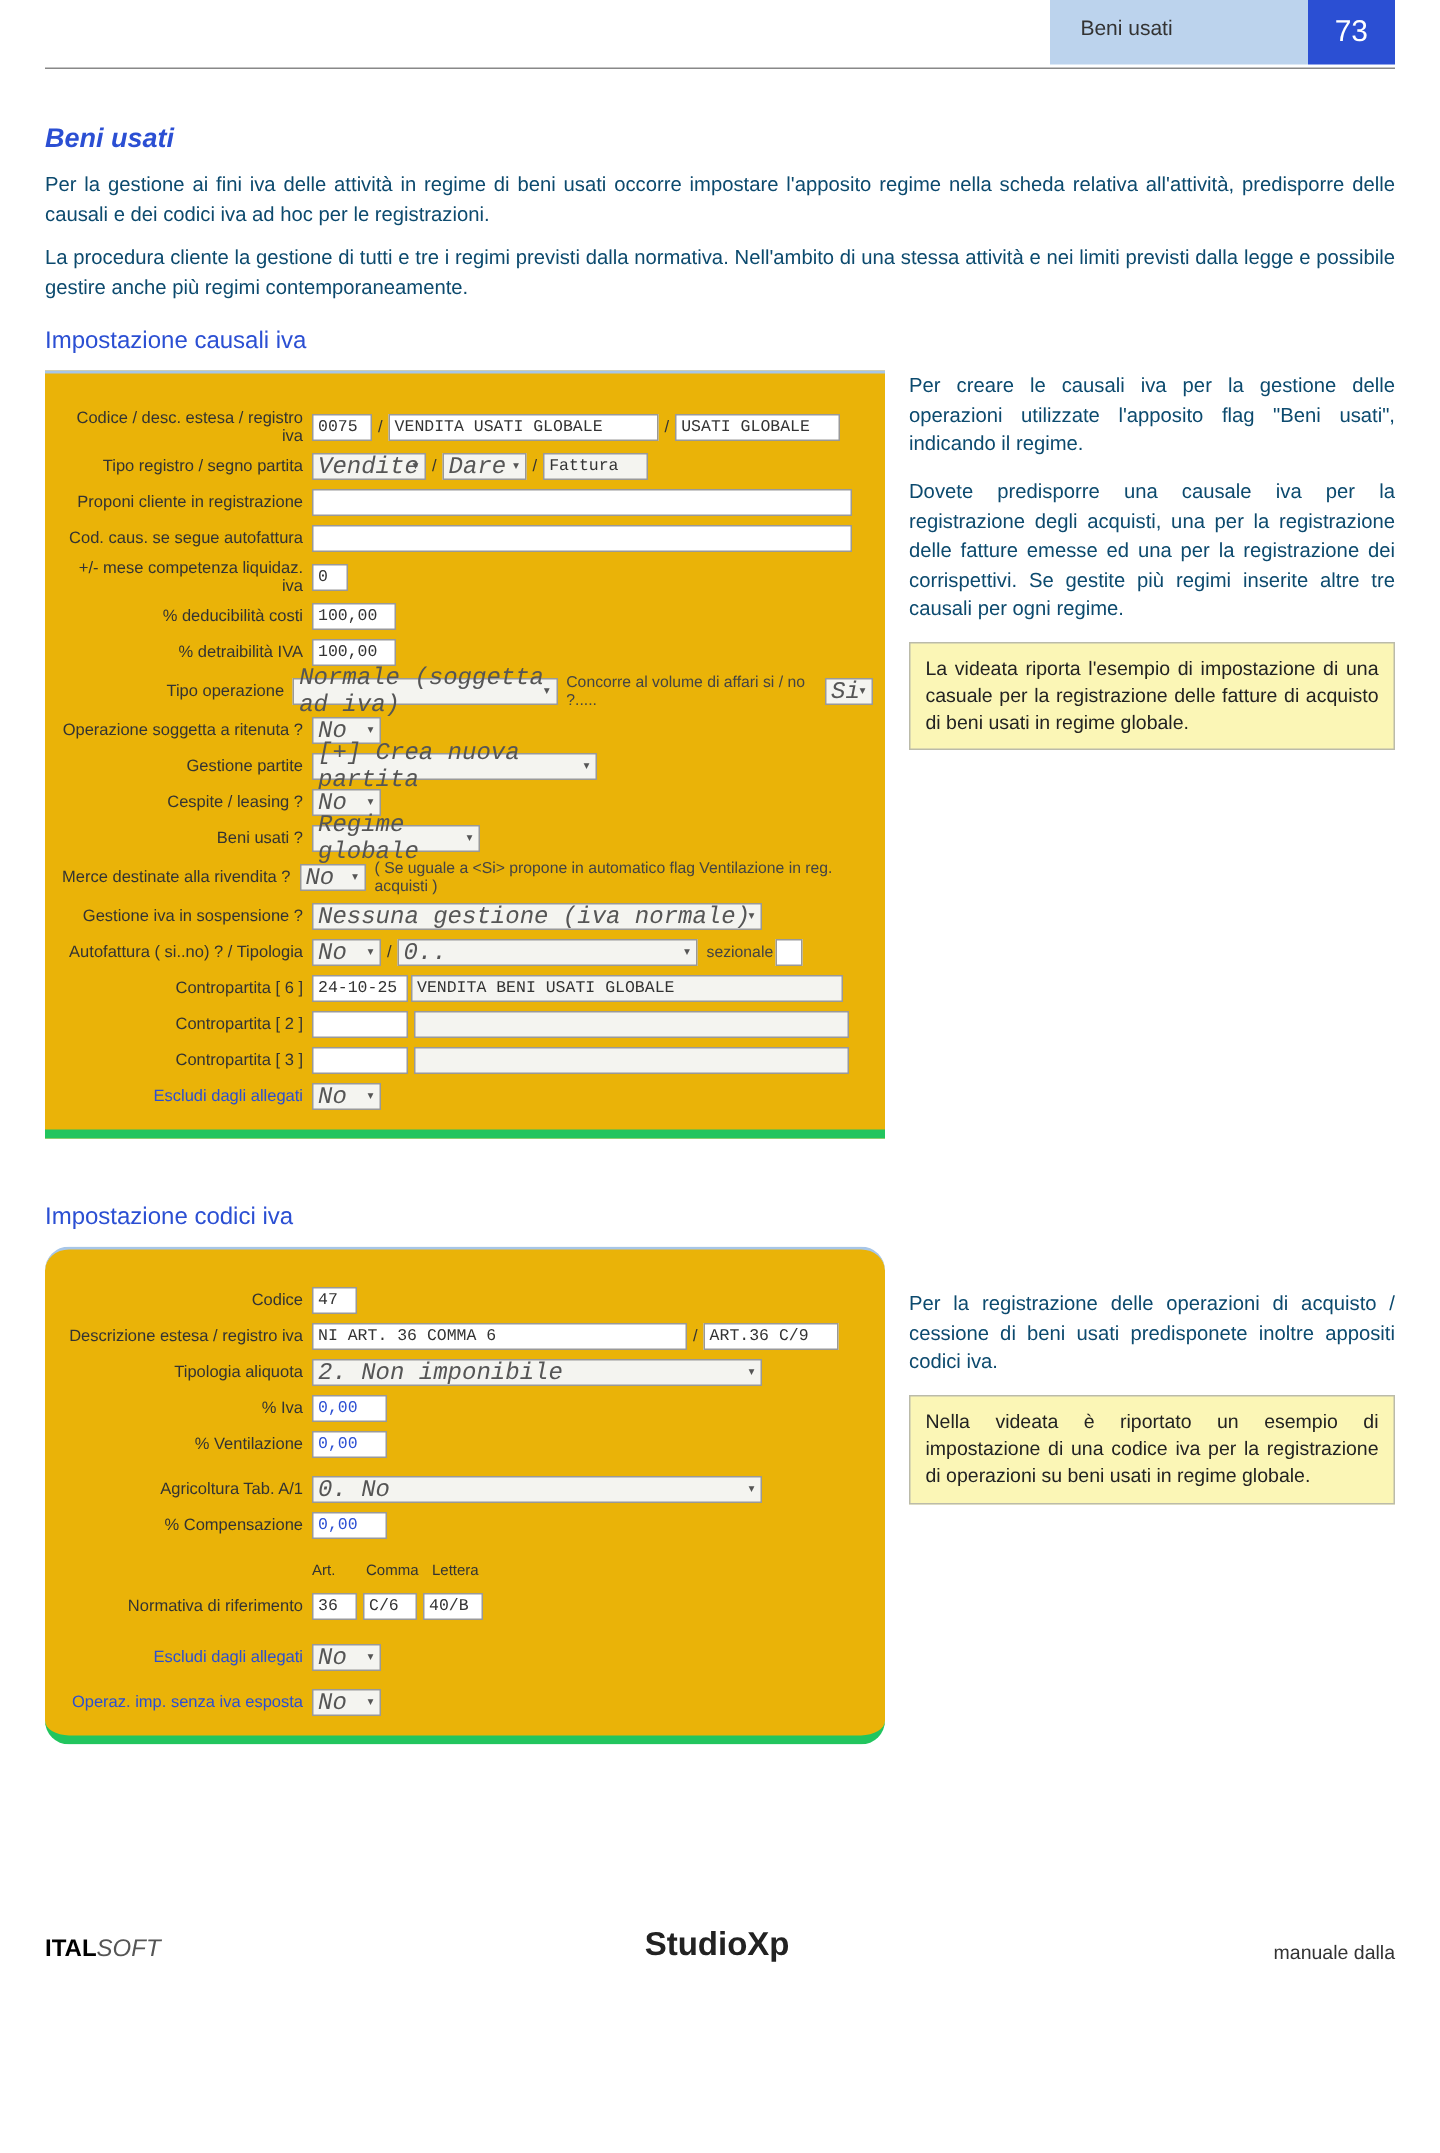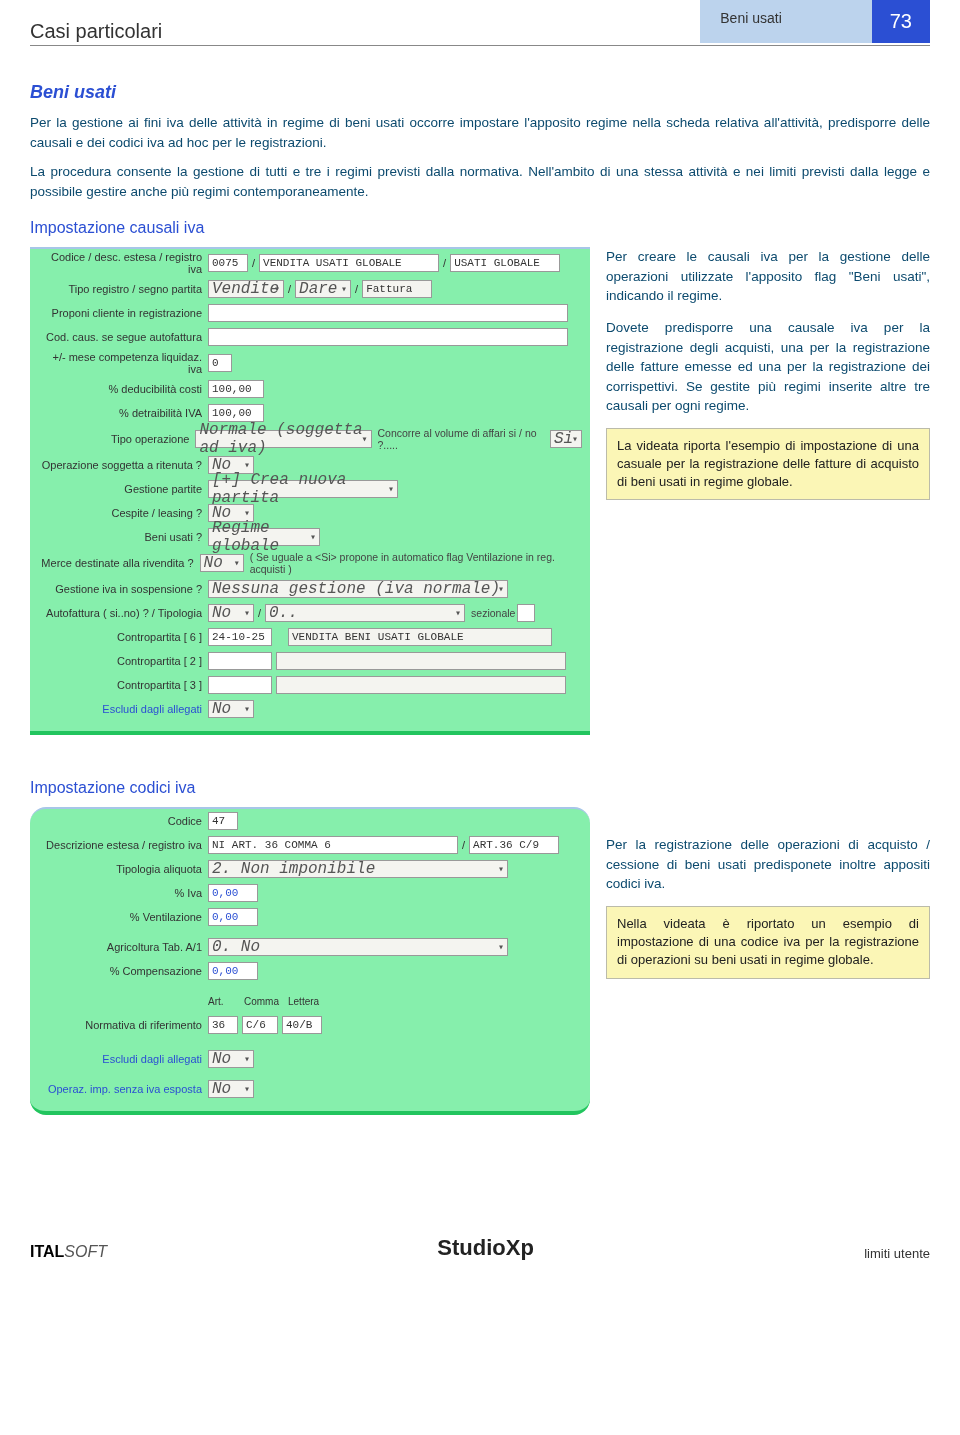--- a/index.html
+++ b/index.html
@@ -63,24 +63,24 @@
     color: #2b4fd3;
     font-size: 16px;
     margin: 18px 0 10px 0;
   }
   .two-col {
     display: flex;
     gap: 16px;
     align-items: flex-start;
   }
   .form-panel {
-    background: #86efac;
+    background: #eab308;
     border-top: 2px solid #a7c6e8;
-    border-bottom: 4px solid #22c55e;
-    padding: 2px 8px 8px 8px;
+    border-bottom: 6px solid #22c55e;
+    padding: 24px 8px 8px 8px;
     font-size: 11px;
     color: #333;
     flex: 0 0 560px;
   }
   .form-panel-2 { flex: 0 0 560px; border-radius: 16px; }
   .form-row {
     display: flex;
     align-items: center;
     margin-bottom: 4px;
     min-height: 20px;
@@ -150,30 +150,29 @@
   .footer-left .i { font-style: italic; color: #555; }
   .footer-center { font-size: 22px; font-weight: bold; color: #222; }
   .footer-right { font-size: 13px; color: #333; }
   .inline-note { font-size: 10.5px; color: #444; padding-left: 6px; }
   .break { height: 26px; }
 </style>
 </head>
 <body>
 
 <div class="header-row">
-  <div class="header-title">Casi particolari</div>
   <div class="header-right">
     <div class="tab-label">Beni usati</div>
     <div class="page-num">73</div>
   </div>
 </div>
 
 <div class="section-title-ital">Beni usati</div>
 <p class="body-text">Per la gestione ai fini iva delle attività in regime di beni usati occorre impostare l'apposito regime nella scheda relativa all'attività, predisporre delle causali e dei codici iva ad hoc per le registrazioni.</p>
-<p class="body-text">La procedura consente la gestione di tutti e tre i regimi previsti dalla normativa. Nell'ambito di una stessa attività e nei limiti previsti dalla legge e possibile gestire anche più regimi contemporaneamente.</p>
+<p class="body-text">La procedura cliente la gestione di tutti e tre i regimi previsti dalla normativa. Nell'ambito di una stessa attività e nei limiti previsti dalla legge e possibile gestire anche più regimi contemporaneamente.</p>
 
 <div class="subhead">Impostazione causali iva</div>
 <div class="two-col">
 
   <div class="form-panel">
     <div class="form-row">
       <span class="flabel w160">Codice / desc. estesa / registro iva</span>
       <span class="finput" style="width:40px">0075</span>
       <span class="slash">/</span>
       <span class="finput" style="width:180px">VENDITA USATI GLOBALE</span>
@@ -243,21 +242,21 @@
       <span class="flabel w160">Autofattura ( si..no) ? / Tipologia</span>
       <span class="fselect" style="width:46px">No</span>
       <span class="slash">/</span>
       <span class="fselect" style="width:200px">0..</span>
       <span class="inline-note">sezionale</span>
       <span class="finput" style="width:18px;margin-left:2px"></span>
     </div>
     <div class="form-row">
       <span class="flabel w160">Contropartita [ 6 ]</span>
       <span class="finput" style="width:64px">24-10-25</span>
-      <span class="finput" style="width:264px;margin-left:16px;background:#f4f4f0">VENDITA BENI USATI GLOBALE</span>
+      <span class="finput" style="width:288px;margin-left:2px;background:#f4f4f0">VENDITA BENI USATI GLOBALE</span>
     </div>
     <div class="form-row">
       <span class="flabel w160">Contropartita [ 2 ]</span>
       <span class="finput" style="width:64px"></span>
       <span class="finput" style="width:290px;margin-left:4px;background:#f4f4f0"></span>
     </div>
     <div class="form-row">
       <span class="flabel w160">Contropartita [ 3 ]</span>
       <span class="finput" style="width:64px"></span>
       <span class="finput" style="width:290px;margin-left:4px;background:#f4f4f0"></span>
@@ -338,14 +337,14 @@
     <p class="body-text">Per la registrazione delle operazioni di acquisto / cessione di beni usati predisponete inoltre appositi codici iva.</p>
     <div class="note-box">Nella videata è riportato un esempio di impostazione di una codice iva per la registrazione di operazioni su beni usati in regime globale.</div>
   </div>
 </div>
 
 <div class="footer">
   <div class="footer-left">
     <span class="b">ITAL</span><span class="i">SOFT</span>
   </div>
   <div class="footer-center">StudioXp</div>
-  <div class="footer-right">limiti utente</div>
+  <div class="footer-right">manuale dalla</div>
 </div>
 
 </body></html>

